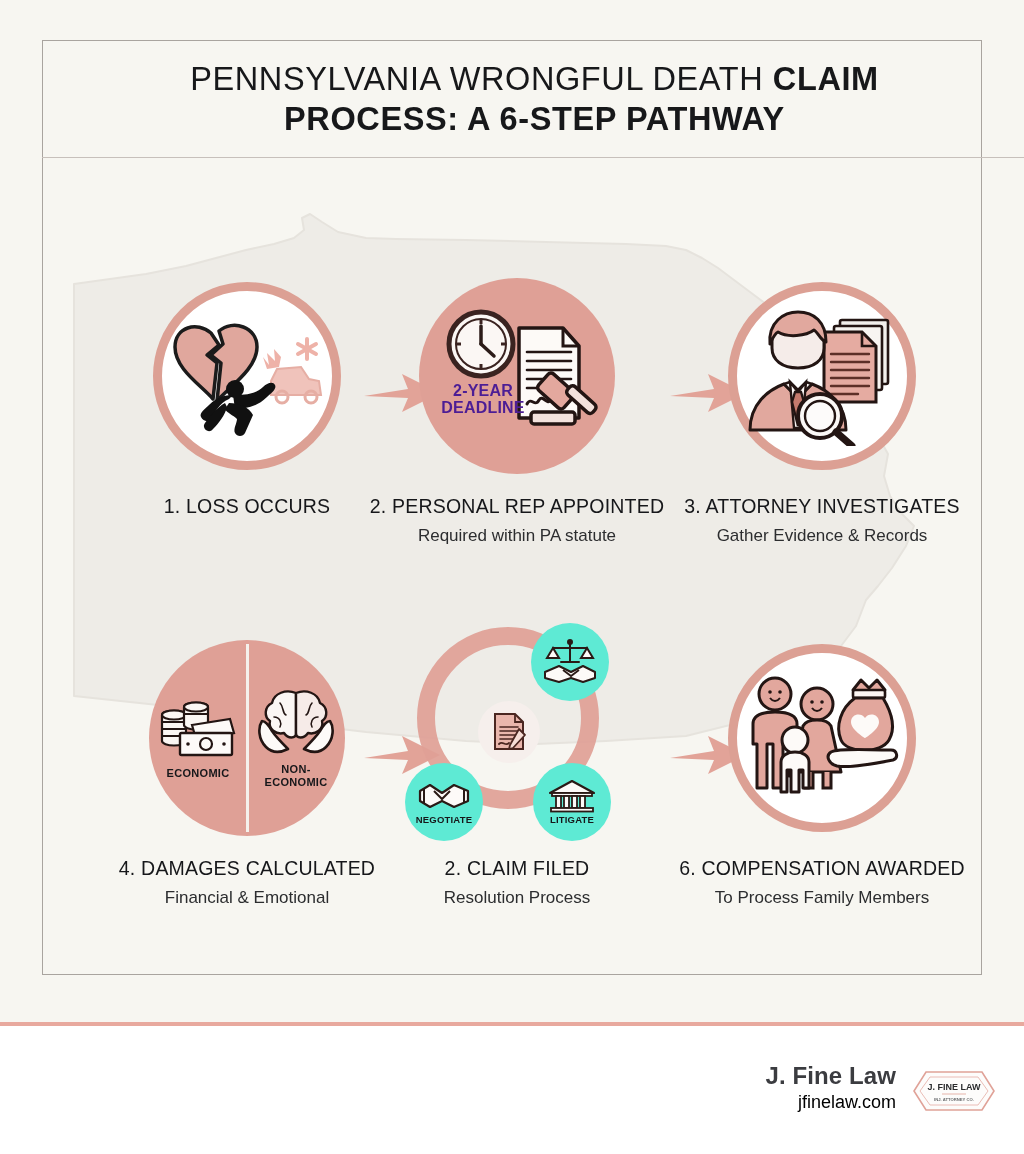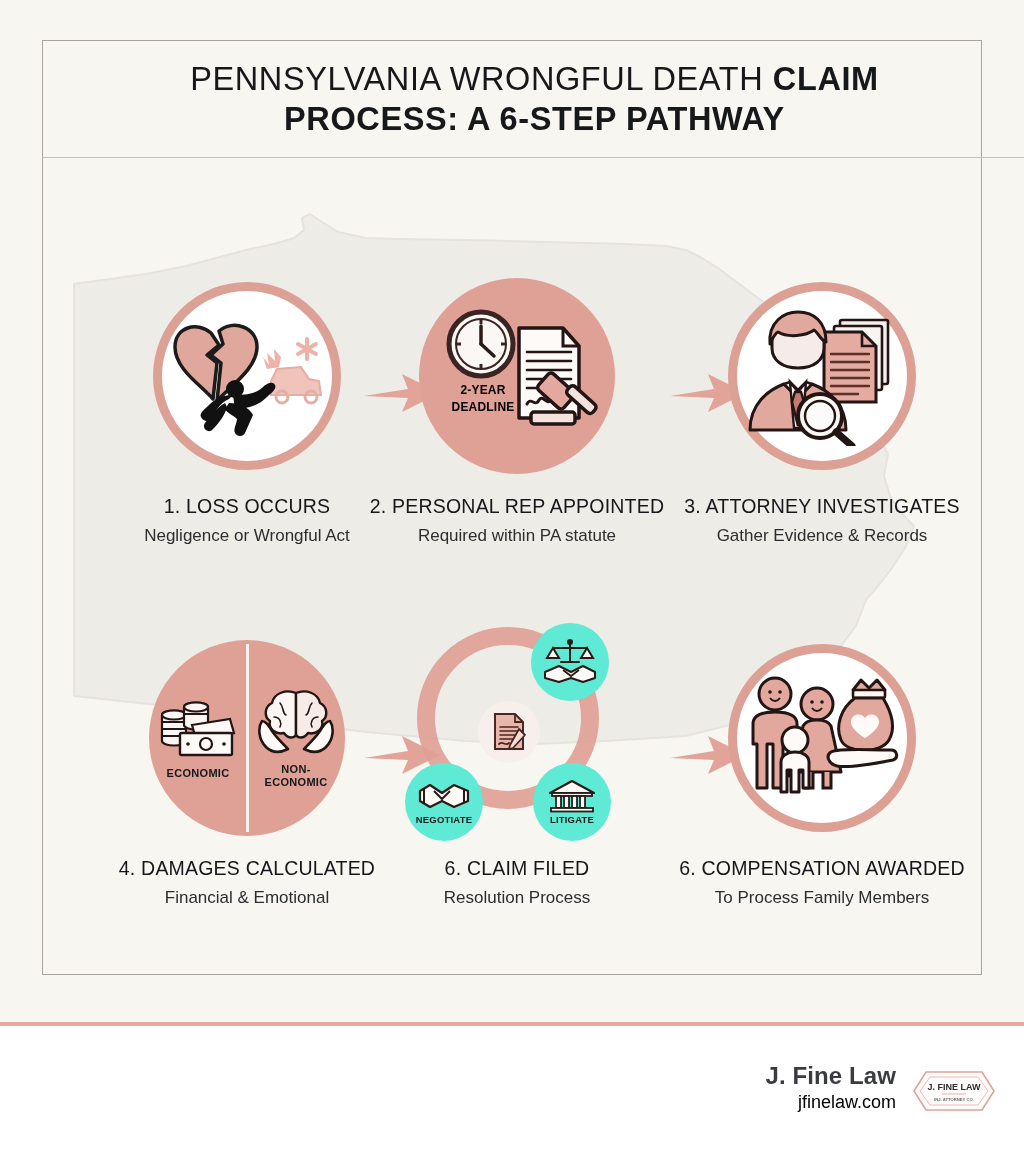--- a/index.html
+++ b/index.html
@@ -210,24 +210,24 @@
     color: #16171a;
     letter-spacing: 0.2px;
     margin-top: 1px;
   }
 
   .two-year {
     position: absolute;
     left: 16px; top: 104px;
     width: 96px;
     text-align: center;
-    font-size: 12px;
+    font-size: 16px;
     font-weight: 700;
     line-height: 17px;
-    color: #000000;
+    color: #4c1d95;
     letter-spacing: 0.2px;
   }
 
   
   .footer-rule {
     position: absolute;
     left: 0; top: 1022px;
     width: 1024px; height: 4px;
     background: #e8a99e;
   }
@@ -331,21 +331,20 @@
             <path d="M66,84 C76,84 88,84 96,76 C100,72 106,70 108,74
                      C110,78 104,82 100,86 C90,96 78,98 68,98 Z" fill="#111"></path>
             <path d="M62,92 C72,92 82,96 86,104 L78,122 C76,126 70,126 68,122
                      C66,118 70,112 70,108 C66,104 60,102 58,98 Z" fill="#111"></path>
             <path d="M60,96 C58,104 52,112 46,118 C43,122 38,120 37,116
                      C36,112 42,108 46,102 C50,98 54,94 58,92 Z" fill="#111"></path>
           </svg>
         </div>
       </div>
       <div class="step-title">1. LOSS OCCURS</div>
-      <div class="step-sub">Negligence or Wrongful Act</div>
     </div>
 
     <div class="step step-r1 col2">
       <div class="circle-slot">
         <div class="solid-circle">
           <svg width="172" height="172" viewBox="0 0 172 172">
 
             <circle cx="50" cy="54" r="32" fill="#fbf7f4" stroke="#3a2320" stroke-width="5"></circle>
             <circle cx="50" cy="54" r="25" fill="none" stroke="#3a2320" stroke-width="2"></circle>
             <line x1="50" y1="54" x2="50" y2="36" stroke="#2b1b18" stroke-width="3.5" stroke-linecap="round"></line>
@@ -540,21 +539,21 @@
                 <line x1="11" y1="20" x2="29" y2="20"></line>
                 <line x1="11" y1="24" x2="29" y2="24"></line>
                 <line x1="11" y1="28" x2="24" y2="28"></line>
               </g>
               <path d="M10,33 C14,29 16,36 20,32" fill="none" stroke="#4a2620" stroke-width="1.8" stroke-linecap="round"></path>
               <path d="M30,18 L36,24 L24,37 L20,38 L21,34 Z" fill="#f6ddd6" stroke="#4a2620" stroke-width="1.8" stroke-linejoin="round"></path>
             </svg>
           </div>
         </div>
       </div>
-      <div class="step-title">6. CLAIM FILED</div>
+      <div class="step-title">2. CLAIM FILED</div>
       <div class="step-sub">Resolution Process</div>
     </div>
 
     <div class="step step-r2 col3">
       <div class="circle-slot">
         <div class="ring-circle">
           <svg width="158" height="132" viewBox="0 0 158 132">
 
             <circle cx="32" cy="22" r="16" fill="#e2a79d" stroke="#231513" stroke-width="3"></circle>
             <circle cx="27" cy="20" r="1.8" fill="#231513"></circle>

